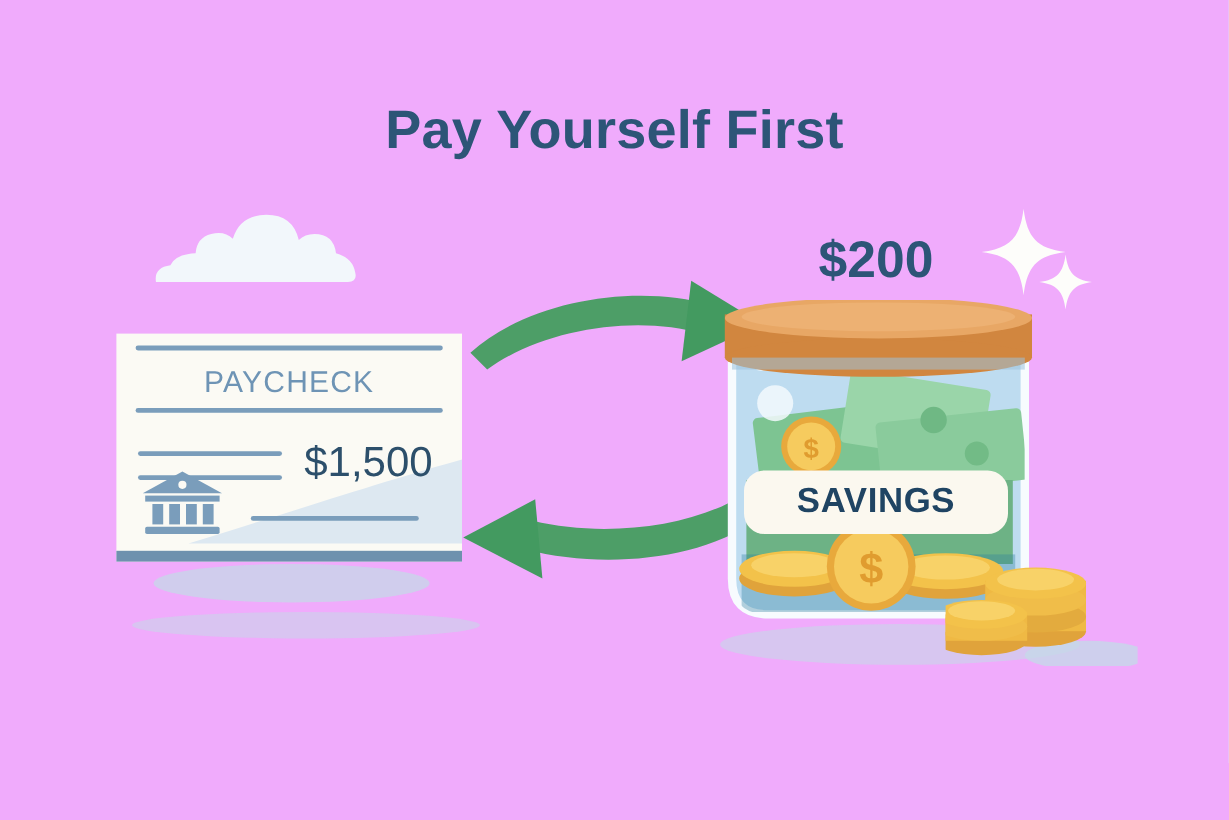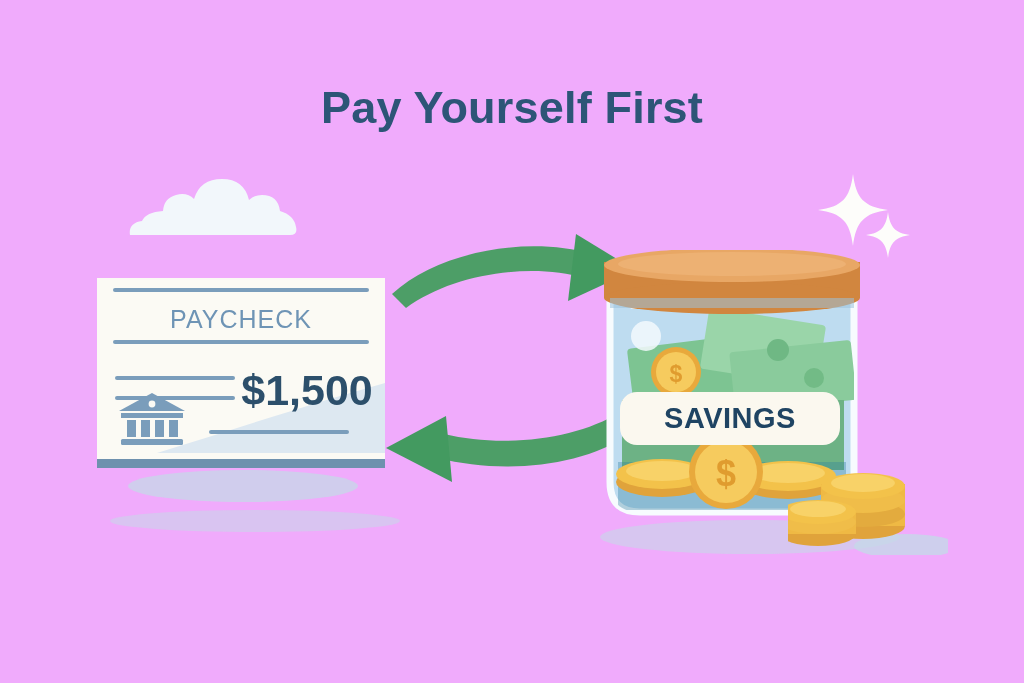--- a/index.html
+++ b/index.html
@@ -66,22 +66,22 @@
     text-align: center;
     font-size: 25px;
     font-weight: normal;
     color: #6e94b5;
     letter-spacing: 1px;
   }
   #check-amount {
     position: absolute;
     left: 140px; top: 88px; width: 140px;
     text-align: center;
-    font-size: 43px;
-    font-weight: bold;
+    font-size: 35px;
+    font-weight: normal;
     color: #2c4f6b;
   }
   #bank-icon { position: absolute; left: 20px; bottom: 12px; }
 
   
   #jar-amount {
     left: 600px; top: 193px;
     width: 260px;
     text-align: center;
     font-size: 43px;
@@ -160,20 +160,21 @@
       <circle cx="35" cy="13" r="3.4" fill="#fbfaf4"></circle>
       <rect x="4" y="22" width="62" height="5" fill="#7a9dbb"></rect>
       <rect x="10" y="29" width="9" height="17" fill="#7a9dbb"></rect>
       <rect x="24" y="29" width="9" height="17" fill="#7a9dbb"></rect>
       <rect x="38" y="29" width="9" height="17" fill="#7a9dbb"></rect>
       <rect x="52" y="29" width="9" height="17" fill="#7a9dbb"></rect>
       <rect x="4" y="48" width="62" height="6" rx="1.5" fill="#7a9dbb"></rect>
     </svg>
   </div>
 
+  <div class="abs" id="jar-amount">$200</div>
 
   <svg class="abs" style="left:592px; top:250px;" width="280" height="290" viewBox="0 0 280 290">
     <defs>
       <clipPath id="jarClip">
         <path d="M18,38 L262,38 L262,232 Q262,262 232,262 L48,262 Q18,262 18,232 Z"></path>
       </clipPath>
     </defs>
 
     <path d="M18,38 L262,38 L262,232 Q262,262 232,262 L48,262 Q18,262 18,232 Z" fill="#bedcf0" stroke="#f7fbfe" stroke-width="7"></path>
 

